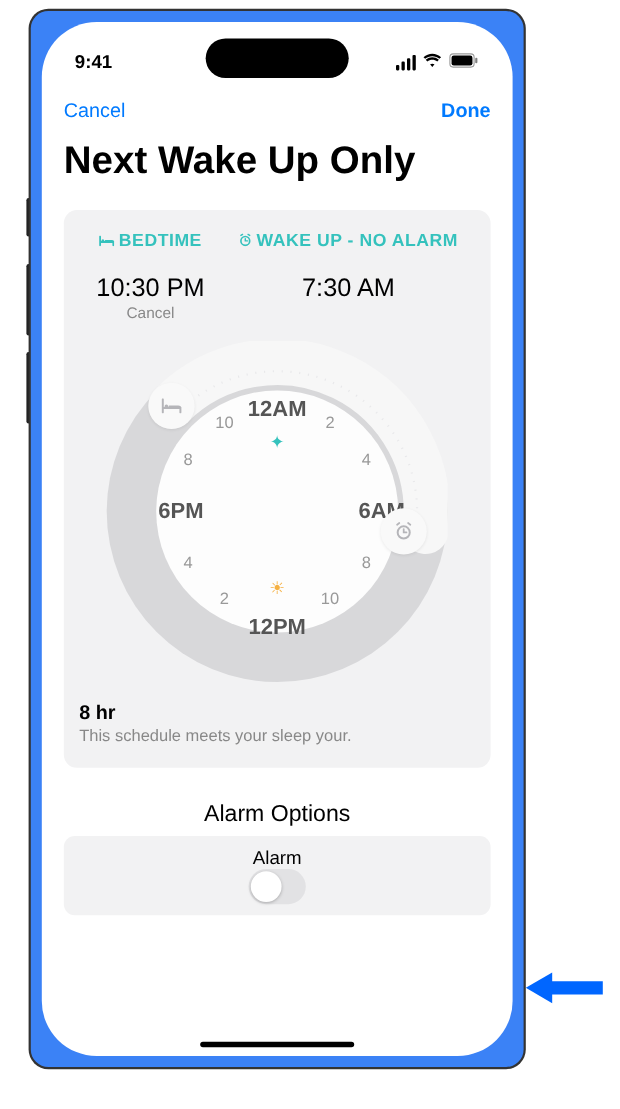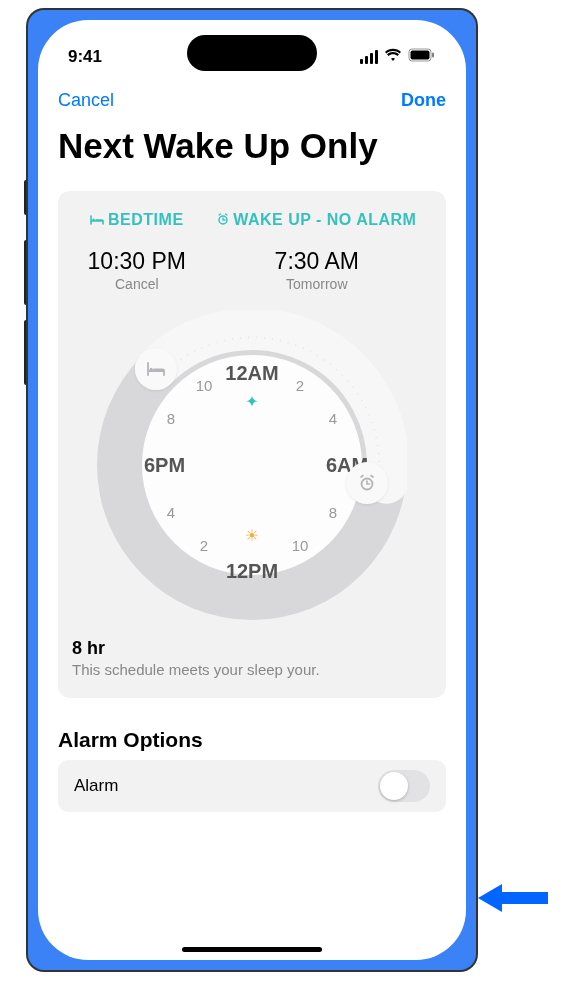--- a/index.html
+++ b/index.html
@@ -257,33 +257,35 @@
       font-weight: 600;
     }
     .summary-text {
       font-size: 15px;
       color: #888;
       margin-top: 2px;
     }
     
     .section-title {
       font-size: 21px;
-      font-weight: 700;
+      font-weight: 400;
       padding: 30px 20px 8px;
+      text-align: center;
     }
     
     .option-row {
       margin: 0 20px;
       background: #f2f2f3;
       border-radius: 10px;
       padding: 10px 16px;
       display: flex;
       justify-content: space-between;
       align-items: center;
       font-size: 17px;
+      flex-direction: column;
     }
     
     .toggle {
       width: 52px;
       height: 32px;
       background: #e2e2e4;
       border-radius: 16px;
       position: relative;
     }
     .toggle-knob {
@@ -375,21 +377,20 @@
           <div class="schedule-label">
             <span>
               <svg width="12" height="12" viewBox="0 0 12 12">
                   <circle cx="6" cy="7" r="4" stroke="#35c2bd" stroke-width="1.5" fill="none"></circle>
                   <path d="M2 2 L3.5 1 M10 2 L8.5 1 M6 5 V7 H8" stroke="#35c2bd" stroke-width="1.3" fill="none" stroke-linecap="round"></path>
                 </svg>
             </span>
             <span>WAKE UP - NO ALARM</span>
           </div>
           <div class="schedule-time">7:30 AM</div>
-          <div class="schedule-day">Tomorrow</div>
         </div>
       </div>
 
       <div class="dial-container">
         <div class="dial-outer"></div>
 
         <svg class="dial-arc" viewBox="0 0 310 310">
 
           <path d="M 58.8 58.8 A 136 136 0 0 1 289.8 172.7" stroke="#f7f7f7" stroke-width="42" fill="none" stroke-linecap="round"></path>
           <path d="M 65 65 A 127 127 0 0 1 281 171.5" stroke="#e8e8ea" stroke-width="2" fill="none" stroke-dasharray="1 7"></path>

